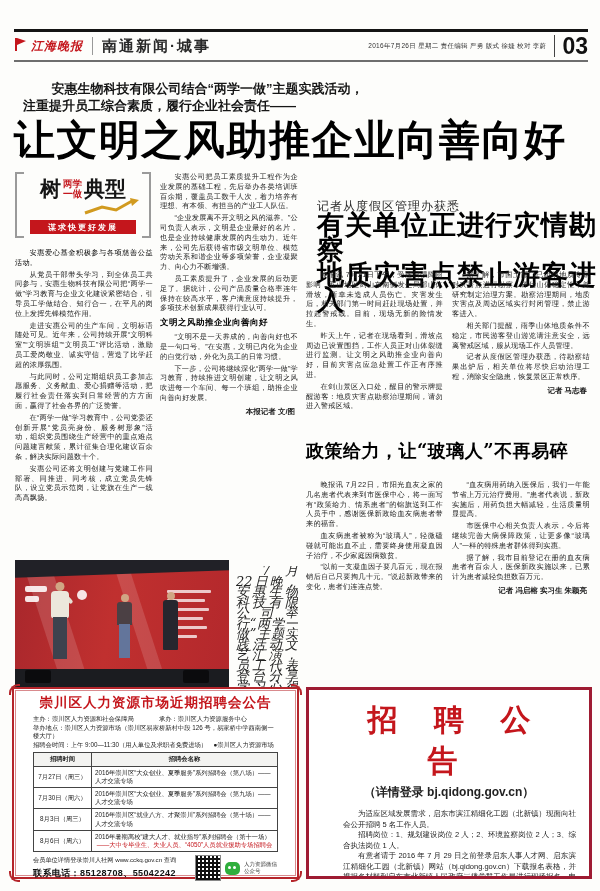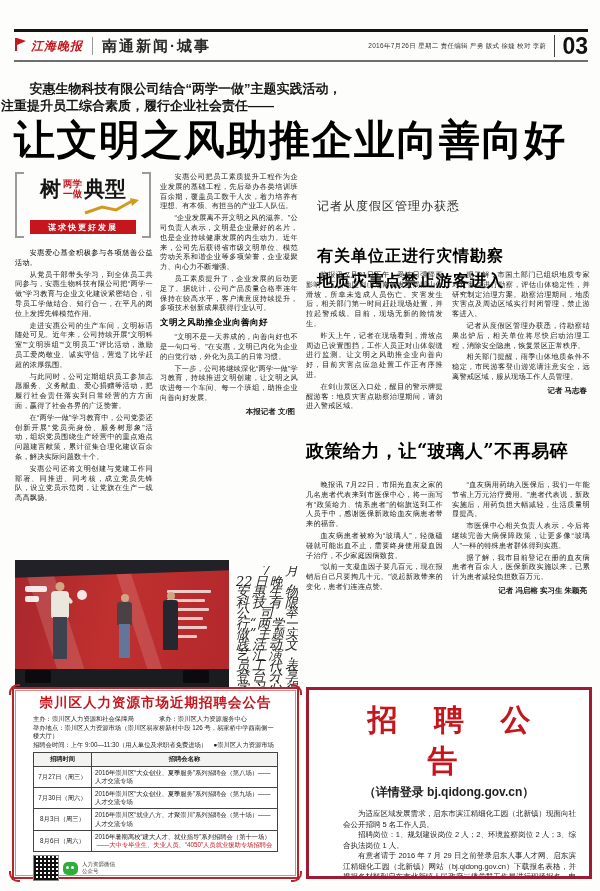--- a/index.html
+++ b/index.html
@@ -12,21 +12,21 @@
   .mast-row { position:absolute; left:14px; right:12px; top:34px; height:24px; display:flex; align-items:center; }
   .paper-name { color:#c4161c; font-weight:bold; font-style:italic; font-size:12px; letter-spacing:1px; margin-left:4px; }
   .mast-divider { width:1px; height:18px; background:#999; margin:0 9px; }
   .section-title { font-size:15px; font-weight:bold; color:#2a2a2a; letter-spacing:2px; }
   .mast-spacer { flex:1; }
   .dateline { font-size:6.5px; color:#333; letter-spacing:.3px; white-space:nowrap; }
   .pagenum { font-size:23px; font-weight:bold; color:#111; border-left:1px solid #444; padding-left:7px; margin-left:8px; line-height:22px; }
   .rule-mid { position:absolute; left:14px; right:12px; top:60px; height:2px; background:#6e6e6e; }
 
   
-  .kicker { position:absolute; left:1px; right:14px; top:80px; font-size:13px; font-weight:bold; color:#161616; line-height:17px; }
+  .kicker { position:absolute; left:23px; right:14px; top:80px; font-size:13px; font-weight:bold; color:#161616; line-height:17px; }
   .kicker .l1 { text-indent:2.2em; display:block; }
   .main-headline { position:absolute; left:14px; top:113px; width:576px; font-size:41px; font-weight:900; color:#000; letter-spacing:1.5px; white-space:nowrap; font-family:"DejaVu Sans","Liberation Sans",sans-serif; }
 
   
   .colbox { position:absolute; overflow:hidden; }
   .colbox p { font-size:7.2px; line-height:9.8px; text-align:justify; text-indent:2em; color:#222; margin-bottom:2px; letter-spacing:.2px; }
   .colbox p.lead-in { font-weight:normal; color:#000; }
   .inline-subhead { font-size:8.5px; font-weight:bold; color:#000; text-indent:0; margin:4px 0 3px; letter-spacing:.5px; }
   .byline { text-align:right; font-size:7.5px; color:#222; margin-top:4px; padding-right:3px; font-weight:bold; }
 
@@ -58,21 +58,21 @@
   .f1-pants { position:absolute; top:35px; left:2px; width:14px; height:42px; background:#3d424e; }
   .f2-top { position:absolute; top:8px; left:0; width:15px; height:23px; background:#4b4044; border-radius:3px 3px 0 0; }
   .f2-jeans { position:absolute; top:30px; left:2px; width:11px; height:34px; background:#63759b; }
   .f3-dress { position:absolute; top:8px; left:0; width:15px; height:50px; background:#26262e; border-radius:3px 3px 1px 1px; }
   .photo-caption { position:absolute; left:236px; top:566px; width:62px; height:122px; overflow:hidden; }
   .photo-caption p { font-size:13px; line-height:10.5px; font-style:italic; text-align:justify; color:#222; text-indent:2em; font-family:"DejaVu Serif","Liberation Serif",serif; }
   .photo-caption .credit { text-align:right; font-size:6.8px; font-style:italic; margin-top:3px; }
 
   
   .a2-kicker { position:absolute; left:317px; top:198px; font-size:12px; color:#2c2c2c; letter-spacing:1px; }
-  .a2-headline { position:absolute; left:317px; top:212px; font-size:16px; font-weight:900; color:#000; line-height:25px; letter-spacing:1px; font-family:"DejaVu Serif","Liberation Serif",serif;margin-top:31px; }
+  .a2-headline { position:absolute; left:317px; top:212px; font-size:27px; font-weight:900; color:#000; line-height:25px; letter-spacing:1px; font-family:"DejaVu Serif","Liberation Serif",serif; }
   .a3-headline { position:absolute; left:306px; top:439px; font-size:18px; font-weight:900; color:#000; letter-spacing:.5px; font-family:"DejaVu Serif","Liberation Serif",serif; }
   .a3-subhead { position:absolute; left:308px; top:459px; font-size:10.5px; color:#555; letter-spacing:1px; }
 
   
   .ad-left { position:absolute; left:12px; top:687px; width:287px; height:192px; border:2px solid #b5252b; box-shadow:inset 0 0 0 1px #fff, inset 0 0 0 2px #d98a8d; background:#fff; padding:5px 19px 4px; }
   .orn { position:absolute; width:11px; height:11px; border:2.5px solid #b5252b; }
   .orn.tl { left:-5px; top:-5px; border-right:none; border-bottom:none; border-radius:9px 0 0 0; }
   .orn.tr { right:-5px; top:-5px; border-left:none; border-bottom:none; border-radius:0 9px 0 0; }
   .orn.bl { left:-5px; bottom:-5px; border-right:none; border-top:none; border-radius:0 0 0 9px; }
   .orn.br { right:-5px; bottom:-5px; border-left:none; border-top:none; border-radius:0 0 9px 0; }
@@ -210,22 +210,22 @@
     <div>有关单位正进行灾情勘察</div>
     <div>地质灾害点禁止游客进入</div>
   </div>
   <div class="colbox" style="left:306px; top:270px; width:137px; height:165px;">
     <p>晚报讯 7月21日下午，受连日强降雨影响，五山地区剑山东南侧发生局部山体滑坡，所幸未造成人员伤亡。灾害发生后，相关部门第一时间赶赴现场处置，并拉起警戒线。目前，现场无新的险情发生。</p>
     <p>昨天上午，记者在现场看到，滑坡点周边已设置围挡，工作人员正对山体裂缝进行监测。让文明之风助推企业向善向好，目前灾害点应急处置工作正有序推进。</p>
     <p>在剑山景区入口处，醒目的警示牌提醒游客：地质灾害点勘察治理期间，请勿进入警戒区域。</p>
   </div>
   <div class="colbox" style="left:452px; top:270px; width:138px; height:165px;">
     <p>据了解，市国土部门已组织地质专家对灾害点进行勘察，评估山体稳定性，并研究制定治理方案。勘察治理期间，地质灾害点及周边区域实行封闭管理，禁止游客进入。</p>
+    <p>相关部门提醒，雨季山体地质条件不稳定，市民游客登山游览请注意安全，远离警戒区域，服从现场工作人员管理。</p>
     <p>记者从度假区管理办获悉，待勘察结果出炉后，相关单位将尽快启动治理工程，消除安全隐患，恢复景区正常秩序。</p>
-    <p>相关部门提醒，雨季山体地质条件不稳定，市民游客登山游览请注意安全，远离警戒区域，服从现场工作人员管理。</p>
     <div class="byline">记者 马志春</div>
   </div>
 
   <div class="a3-headline">政策给力，让“玻璃人”不再易碎</div>
   <div class="colbox" style="left:306px; top:480px; width:137px; height:178px;">
     <p>晚报讯 7月22日，市阳光血友之家的几名患者代表来到市医保中心，将一面写有“政策给力、情系患者”的锦旗送到工作人员手中，感谢医保新政给血友病患者带来的福音。</p>
     <p>血友病患者被称为“玻璃人”，轻微磕碰就可能出血不止，需要终身使用凝血因子治疗，不少家庭因病致贫。</p>
     <p>“以前一支凝血因子要几百元，现在报销后自己只要掏几十元。”说起新政带来的变化，患者们连连点赞。</p>
   </div>
   <div class="colbox" style="left:452px; top:480px; width:138px; height:178px;">
@@ -265,20 +265,24 @@
       <tr>
         <td class="dcell">8月6日（周六）</td>
         <td>
           <span>2016年暑期高校“建大人才、就业指导”系列招聘会（第十一场）</span>
           <span class="red-line">——大中专毕业生、失业人员、“4050”人员就业援助专场招聘会</span>
         </td>
       </tr>
     </tbody>
       </table>
     <div class="adl-foot">
+      <div class="adl-foot-left">
+        <div class="adl-note">会员单位详情登录崇川人社网 www.cckq.gov.cn 查询</div>
+        <div class="adl-phone">联系电话：85128708、55042242</div>
+      </div>
       <div class="qr-wrap">
         <div class="qr"></div>
         <div class="wechat"></div>
         <div class="qr-caption">人力资源微信公众号</div>
       </div>
     </div>
   </div>
 
   <div class="ad-right">
     <div class="adr-title">招 聘 公 告</div>

